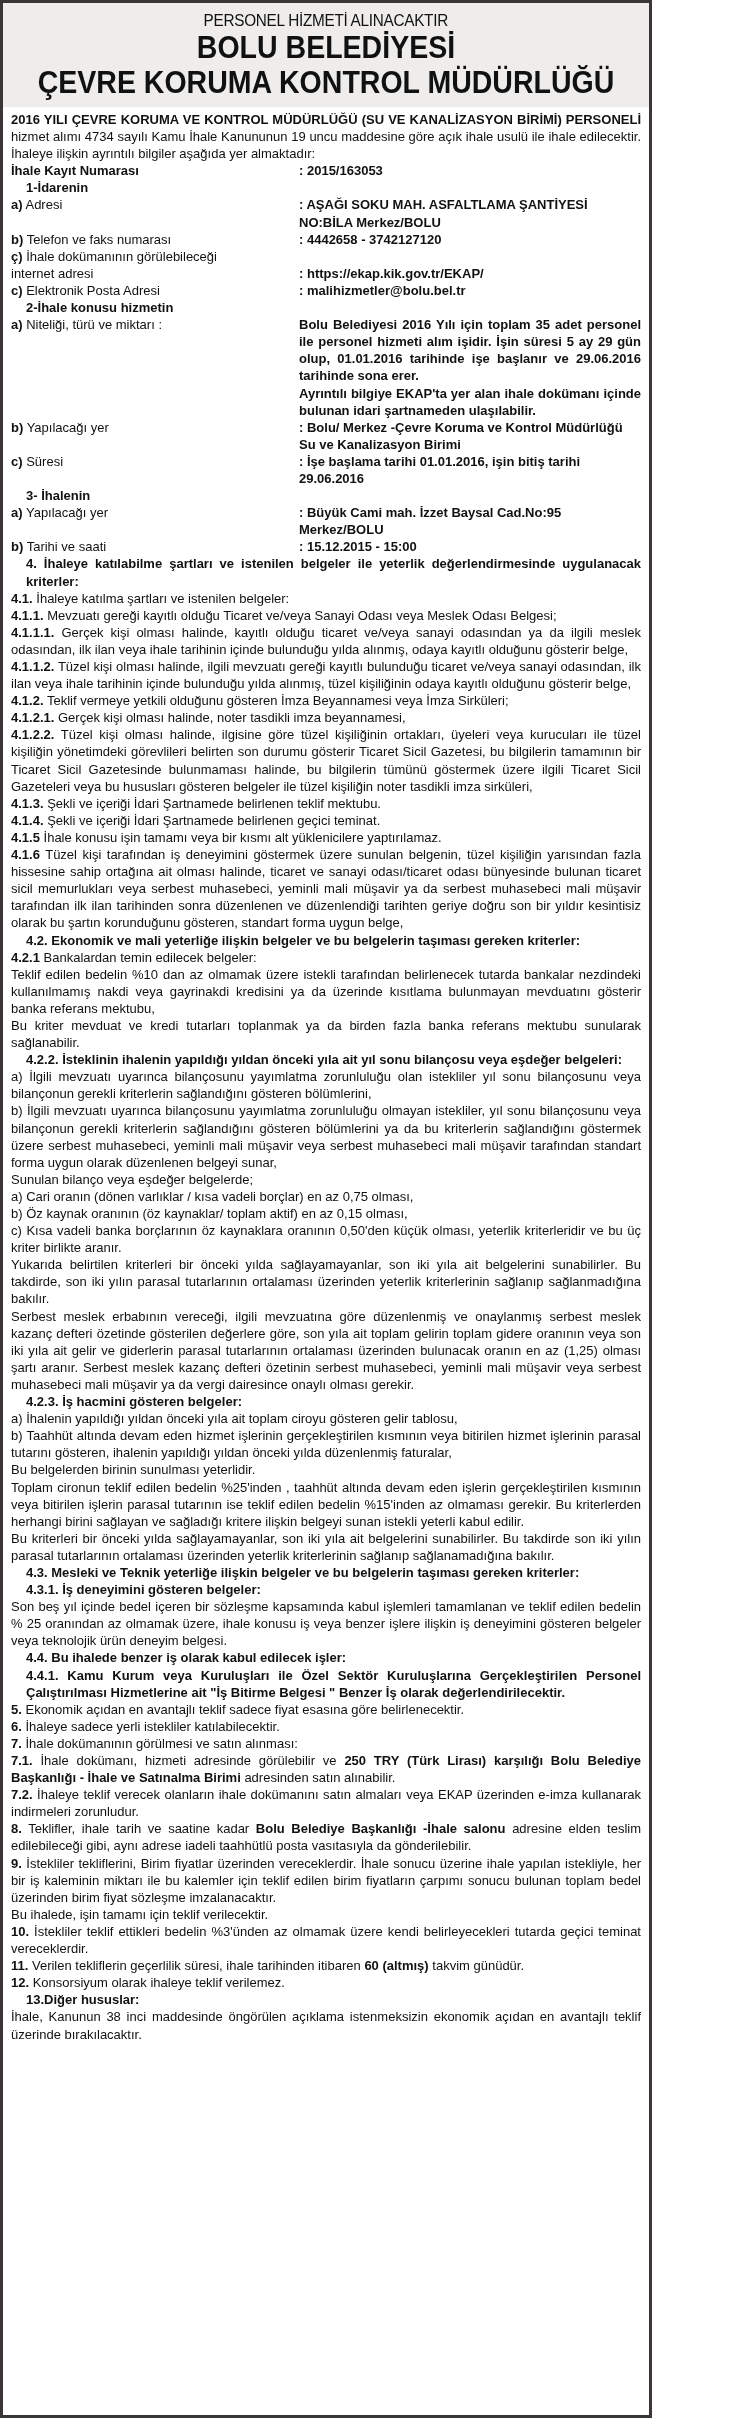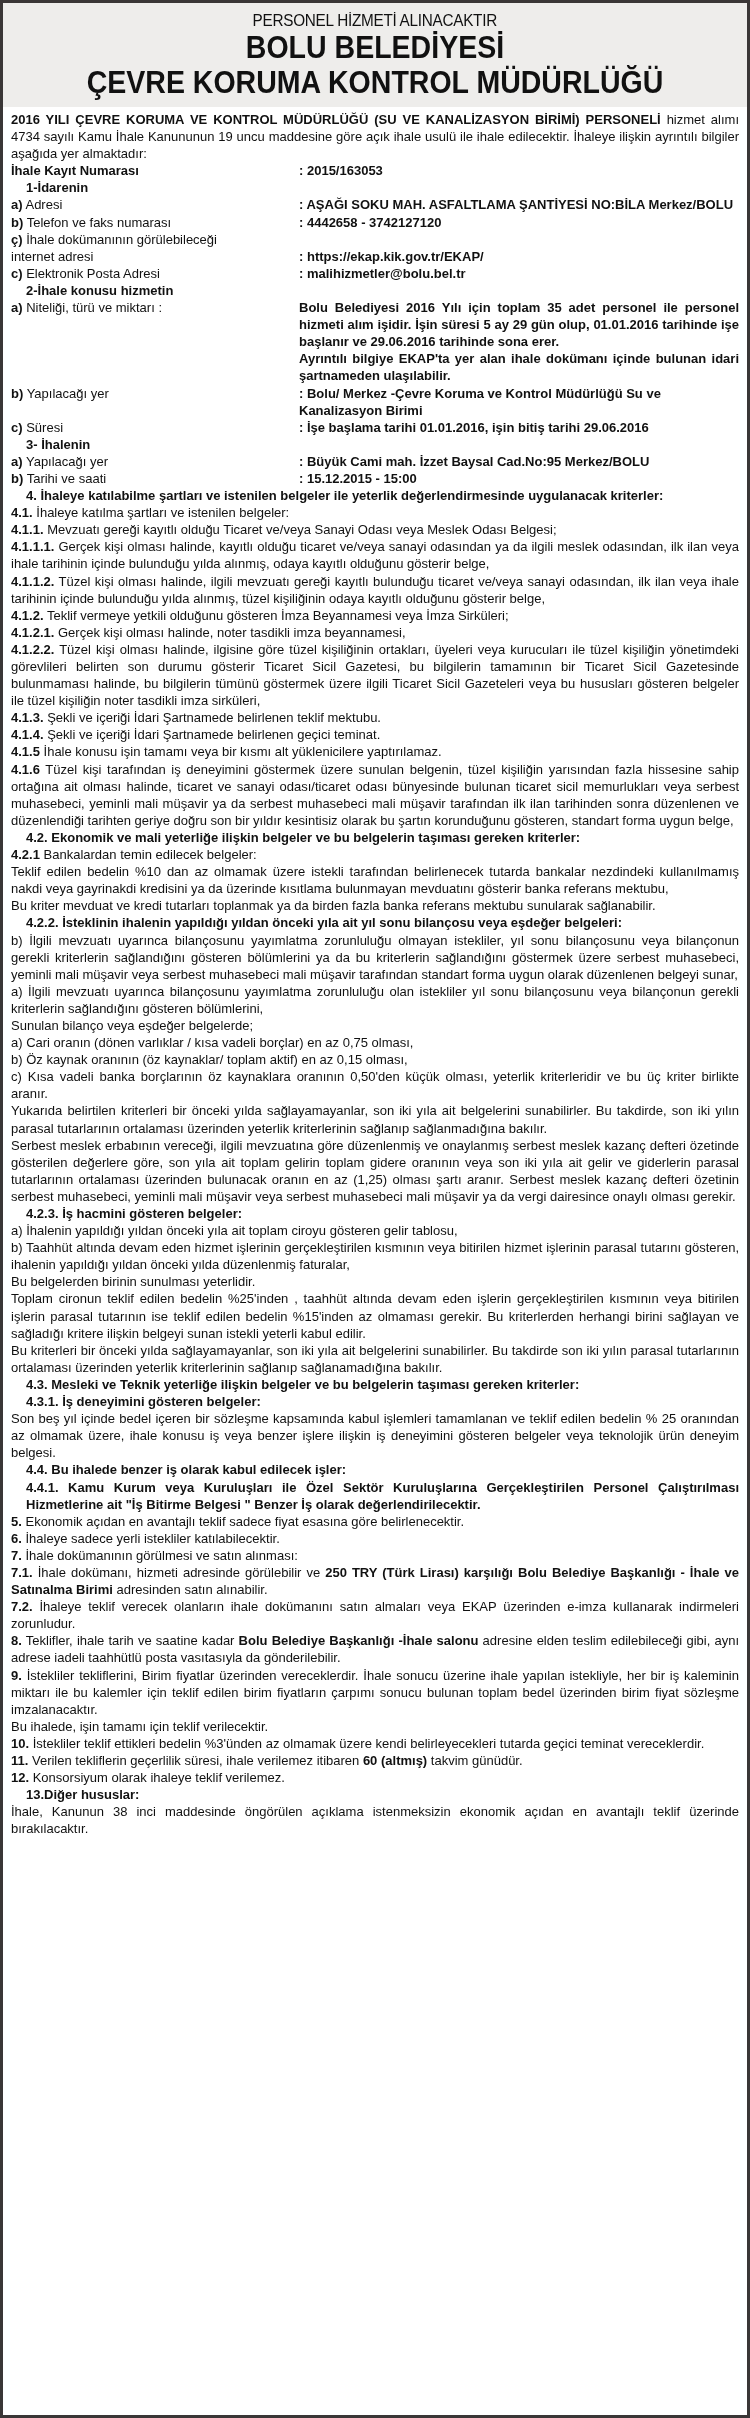--- a/index.html
+++ b/index.html
@@ -1,20 +1,20 @@
 <!DOCTYPE html>
 <html><head>
 <meta charset="utf-8">
 <style>
   html, body { margin: 0; padding: 0; background: #ffffff; }
   body { width: 750px; height: 2418px; overflow: hidden; }
   .page {
     position: relative;
     box-sizing: border-box;
-    width: 750px; height: 2418px;
+    width: 652px; height: 2418px;
     border: 3px solid #3a3636;
     background: #ffffff;
     font-family: "Liberation Sans", sans-serif;
     color: #111;
     font-stretch: condensed;
   }
   .header {
     background: #eeedeb;
     text-align: center;
     padding: 8px 0 6px 0;
@@ -121,22 +121,22 @@
     <p class="p"><span class="b">4.1.3.</span><span> Şekli ve içeriği İdari Şartnamede belirlenen teklif mektubu.</span></p>
     <p class="p"><span class="b">4.1.4.</span><span> Şekli ve içeriği İdari Şartnamede belirlenen geçici teminat.</span></p>
     <p class="p"><span class="b">4.1.5</span><span> İhale konusu işin tamamı veya bir kısmı alt yüklenicilere yaptırılamaz.</span></p>
     <p class="p"><span class="b">4.1.6</span><span> Tüzel kişi tarafından iş deneyimini göstermek üzere sunulan belgenin, tüzel kişiliğin yarısından fazla hissesine sahip ortağına ait olması halinde, ticaret ve sanayi odası/ticaret odası bünyesinde bulunan ticaret sicil memurlukları veya serbest muhasebeci, yeminli mali müşavir ya da serbest muhasebeci mali müşavir tarafından ilk ilan tarihinden sonra düzenlenen ve düzenlendiği tarihten geriye doğru son bir yıldır kesintisiz olarak bu şartın korunduğunu gösteren, standart forma uygun belge,</span></p>
 
     <p class="p sec">4.2. Ekonomik ve mali yeterliğe ilişkin belgeler ve bu belgelerin taşıması gereken kriterler:</p>
     <p class="p"><span class="b">4.2.1</span><span> Bankalardan temin edilecek belgeler:</span></p>
     <p class="p">Teklif edilen bedelin %10 dan az olmamak üzere istekli tarafından belirlenecek tutarda bankalar nezdindeki kullanılmamış nakdi veya gayrinakdi kredisini ya da üzerinde kısıtlama bulunmayan mevduatını gösterir banka referans mektubu,</p>
     <p class="p">Bu kriter mevduat ve kredi tutarları toplanmak ya da birden fazla banka referans mektubu sunularak sağlanabilir.</p>
     <p class="p sec">4.2.2. İsteklinin ihalenin yapıldığı yıldan önceki yıla ait yıl sonu bilançosu veya eşdeğer belgeleri:</p>
+    <p class="p">a) İlgili mevzuatı uyarınca bilançosunu yayımlatma zorunluluğu olan istekliler yıl sonu bilançosunu veya bilançonun gerekli kriterlerin sağlandığını gösteren bölümlerini,</p>
     <p class="p">b) İlgili mevzuatı uyarınca bilançosunu yayımlatma zorunluluğu olmayan istekliler, yıl sonu bilançosunu veya bilançonun gerekli kriterlerin sağlandığını gösteren bölümlerini ya da bu kriterlerin sağlandığını göstermek üzere serbest muhasebeci, yeminli mali müşavir veya serbest muhasebeci mali müşavir tarafından standart forma uygun olarak düzenlenen belgeyi sunar,</p>
-    <p class="p">a) İlgili mevzuatı uyarınca bilançosunu yayımlatma zorunluluğu olan istekliler yıl sonu bilançosunu veya bilançonun gerekli kriterlerin sağlandığını gösteren bölümlerini,</p>
     <p class="p">Sunulan bilanço veya eşdeğer belgelerde;</p>
     <p class="p">a) Cari oranın (dönen varlıklar / kısa vadeli borçlar) en az 0,75 olması,</p>
     <p class="p">b) Öz kaynak oranının (öz kaynaklar/ toplam aktif) en az 0,15 olması,</p>
     <p class="p">c) Kısa vadeli banka borçlarının öz kaynaklara oranının 0,50'den küçük olması, yeterlik kriterleridir ve bu üç kriter birlikte aranır.</p>
     <p class="p">Yukarıda belirtilen kriterleri bir önceki yılda sağlayamayanlar, son iki yıla ait belgelerini sunabilirler. Bu takdirde, son iki yılın parasal tutarlarının ortalaması üzerinden yeterlik kriterlerinin sağlanıp sağlanmadığına bakılır.</p>
     <p class="p">Serbest meslek erbabının vereceği, ilgili mevzuatına göre düzenlenmiş ve onaylanmış serbest meslek kazanç defteri özetinde gösterilen değerlere göre, son yıla ait toplam gelirin toplam gidere oranının veya son iki yıla ait gelir ve giderlerin parasal tutarlarının ortalaması üzerinden bulunacak oranın en az (1,25) olması şartı aranır. Serbest meslek kazanç defteri özetinin serbest muhasebeci, yeminli mali müşavir veya serbest muhasebeci mali müşavir ya da vergi dairesince onaylı olması gerekir.</p>
     <p class="p sec">4.2.3. İş hacmini gösteren belgeler:</p>
     <p class="p">a) İhalenin yapıldığı yıldan önceki yıla ait toplam ciroyu gösteren gelir tablosu,</p>
     <p class="p">b) Taahhüt altında devam eden hizmet işlerinin gerçekleştirilen kısmının veya bitirilen hizmet işlerinin parasal tutarını gösteren, ihalenin yapıldığı yıldan önceki yılda düzenlenmiş faturalar,</p>
     <p class="p">Bu belgelerden birinin sunulması yeterlidir.</p>
@@ -152,19 +152,19 @@
 
     <p class="p"><span class="b">5.</span><span> Ekonomik açıdan en avantajlı teklif sadece fiyat esasına göre belirlenecektir.</span></p>
     <p class="p"><span class="b">6.</span><span> İhaleye sadece yerli istekliler katılabilecektir.</span></p>
     <p class="p"><span class="b">7.</span><span> İhale dokümanının görülmesi ve satın alınması:</span></p>
     <p class="p"><span class="b">7.1.</span><span> İhale dokümanı, hizmeti adresinde görülebilir ve </span><span class="b">250 TRY (Türk Lirası) karşılığı Bolu Belediye Başkanlığı - İhale ve Satınalma Birimi</span><span> adresinden satın alınabilir.</span></p>
     <p class="p"><span class="b">7.2.</span><span> İhaleye teklif verecek olanların ihale dokümanını satın almaları veya EKAP üzerinden e-imza kullanarak indirmeleri zorunludur.</span></p>
     <p class="p"><span class="b">8.</span><span> Teklifler, ihale tarih ve saatine kadar </span><span class="b">Bolu Belediye Başkanlığı -İhale salonu</span><span> adresine elden teslim edilebileceği gibi, aynı adrese iadeli taahhütlü posta vasıtasıyla da gönderilebilir.</span></p>
     <p class="p"><span class="b">9.</span><span> İstekliler tekliflerini, Birim fiyatlar üzerinden vereceklerdir. İhale sonucu üzerine ihale yapılan istekliyle, her bir iş kaleminin miktarı ile bu kalemler için teklif edilen birim fiyatların çarpımı sonucu bulunan toplam bedel üzerinden birim fiyat sözleşme imzalanacaktır.</span></p>
     <p class="p">Bu ihalede, işin tamamı için teklif verilecektir.</p>
     <p class="p"><span class="b">10.</span><span> İstekliler teklif ettikleri bedelin %3'ünden az olmamak üzere kendi belirleyecekleri tutarda geçici teminat vereceklerdir.</span></p>
-    <p class="p"><span class="b">11.</span><span> Verilen tekliflerin geçerlilik süresi, ihale verilemez itibaren </span><span class="b">60 (altmış)</span><span> takvim günüdür.</span></p>
+    <p class="p"><span class="b">11.</span><span> Verilen tekliflerin geçerlilik süresi, ihale tarihinden itibaren </span><span class="b">60 (altmış)</span><span> takvim günüdür.</span></p>
     <p class="p"><span class="b">12.</span><span> Konsorsiyum olarak ihaleye teklif verilemez.</span></p>
     <p class="p sec">13.Diğer hususlar:</p>
     <p class="p">İhale, Kanunun 38 inci maddesinde öngörülen açıklama istenmeksizin ekonomik açıdan en avantajlı teklif üzerinde bırakılacaktır.</p>
 
   </div>
 </div>
 
 </body></html>

